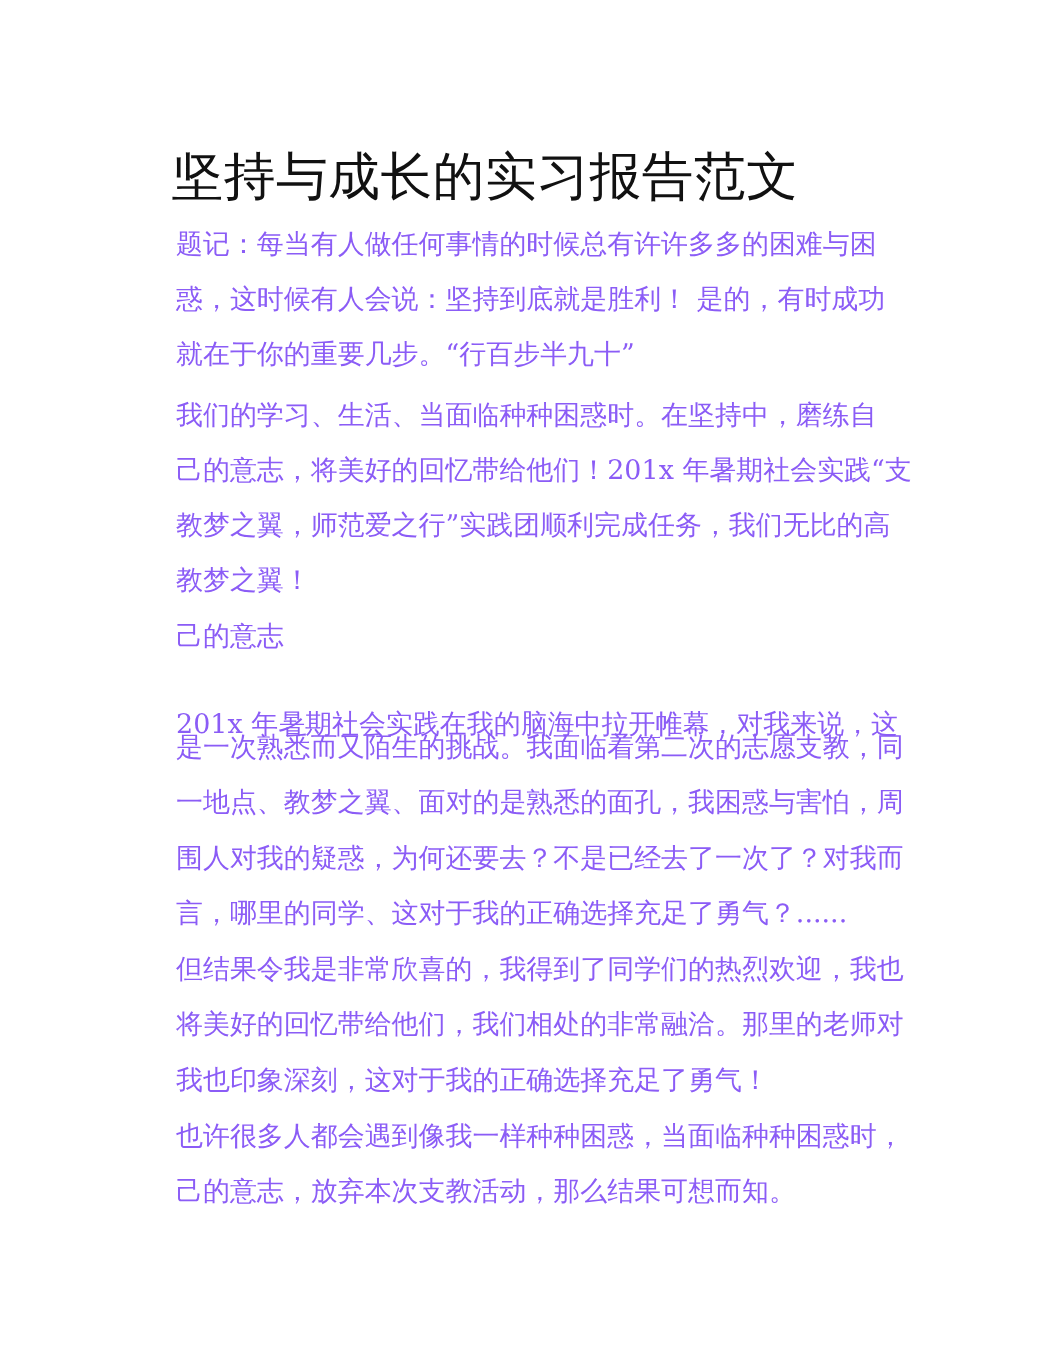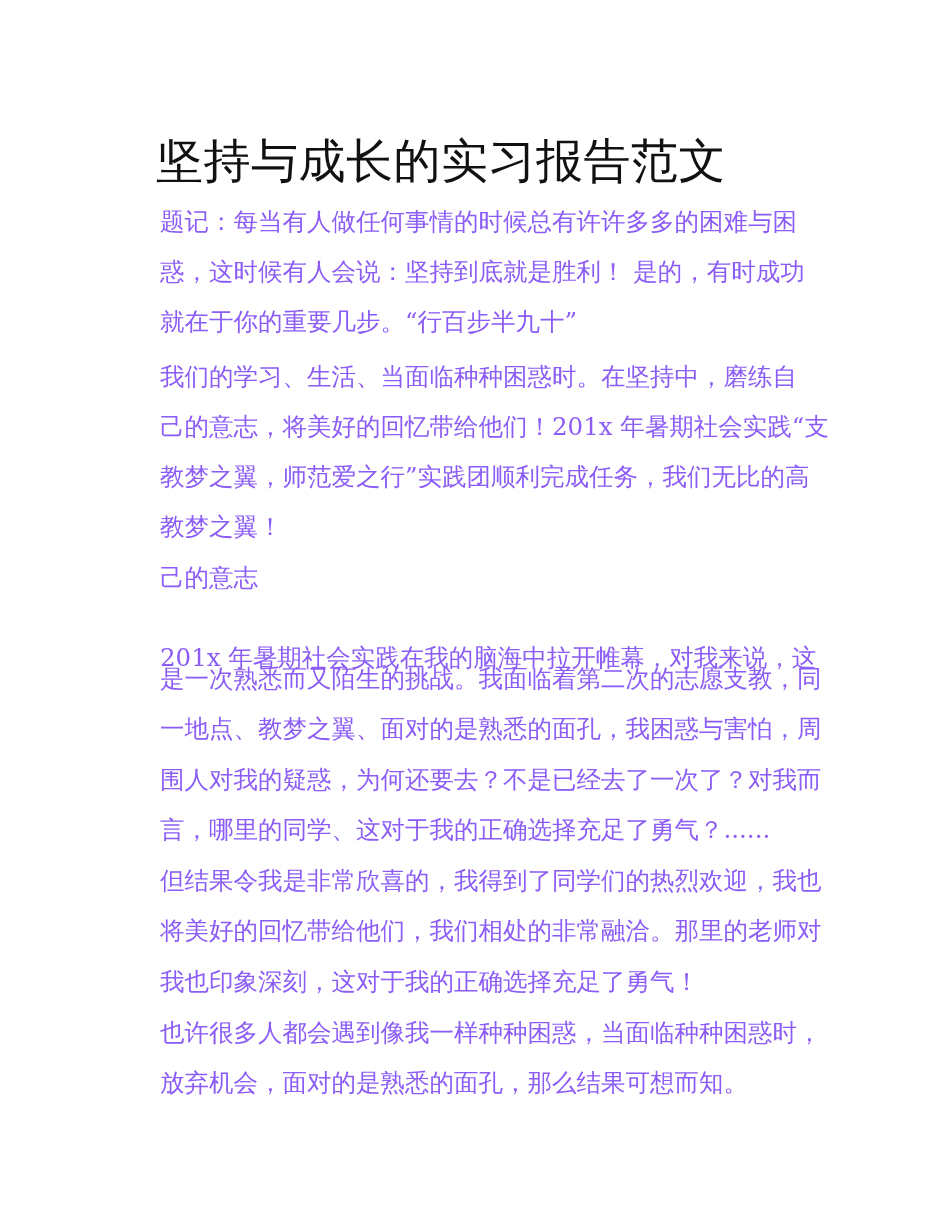--- a/index.html
+++ b/index.html
@@ -59,14 +59,14 @@
   <div class="line" style="top:561px">己的意志</div>
   <div class="line" style="top:641px">201x 年暑期社会实践在我的脑海中拉开帷幕，对我来说，这</div>
   <div class="line" style="top:662px">是一次熟悉而又陌生的挑战。我面临着第二次的志愿支教，同</div>
   <div class="line" style="top:712px">一地点、教梦之翼、面对的是熟悉的面孔，我困惑与害怕，周</div>
   <div class="line" style="top:763px">围人对我的疑惑，为何还要去？不是已经去了一次了？对我而</div>
   <div class="line" style="top:813px">言，哪里的同学、这对于我的正确选择充足了勇气？......</div>
   <div class="line" style="top:864px">但结果令我是非常欣喜的，我得到了同学们的热烈欢迎，我也</div>
   <div class="line" style="top:914px">将美好的回忆带给他们，我们相处的非常融洽。那里的老师对</div>
   <div class="line" style="top:965px">我也印象深刻，这对于我的正确选择充足了勇气！</div>
   <div class="line" style="top:1016px">也许很多人都会遇到像我一样种种困惑，当面临种种困惑时，</div>
-  <div class="line" style="top:1066px">放弃机会，面对的是熟悉的面孔，那么结果可想而知。</div>
+  <div class="line" style="top:1066px">己的意志，放弃本次支教活动，那么结果可想而知。</div>
 </div>
 
 </body></html>

